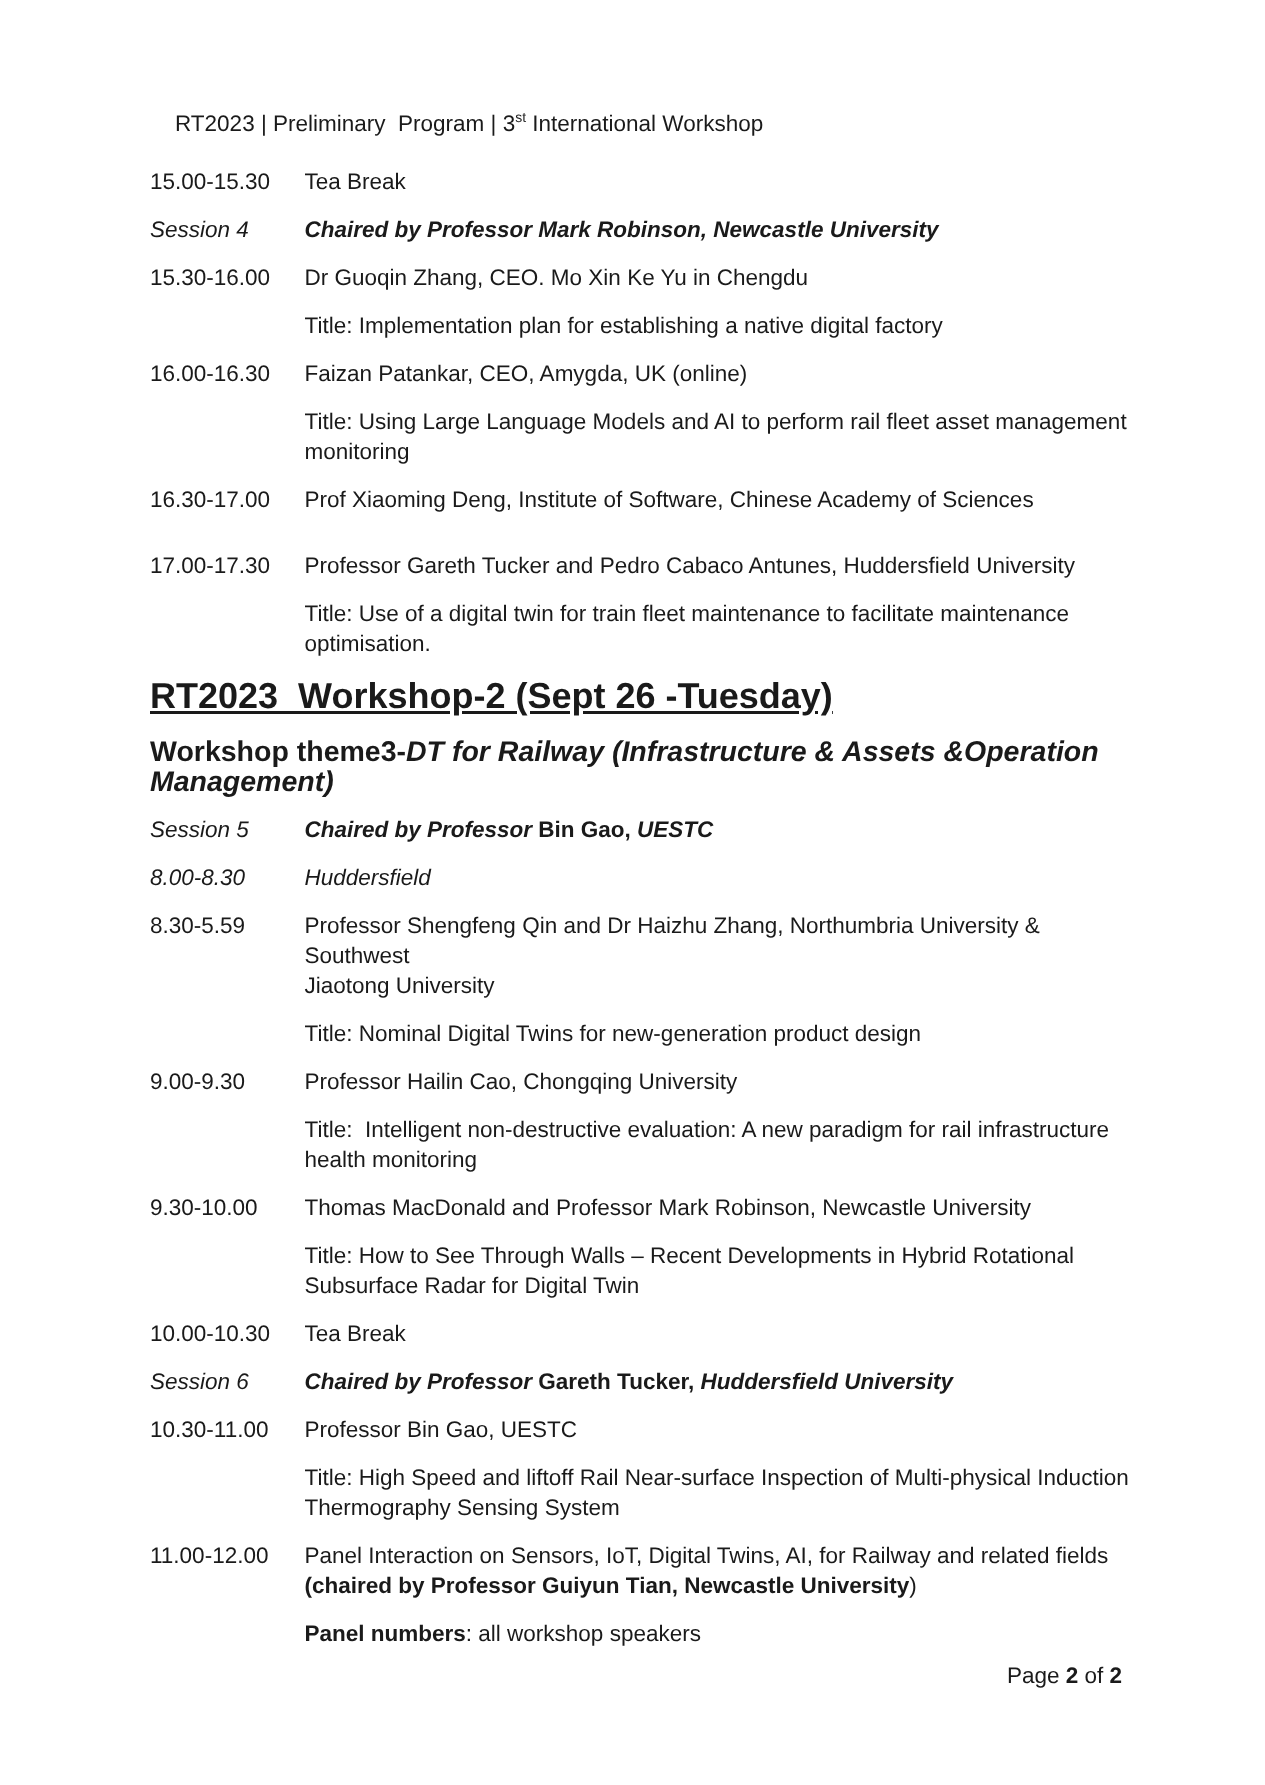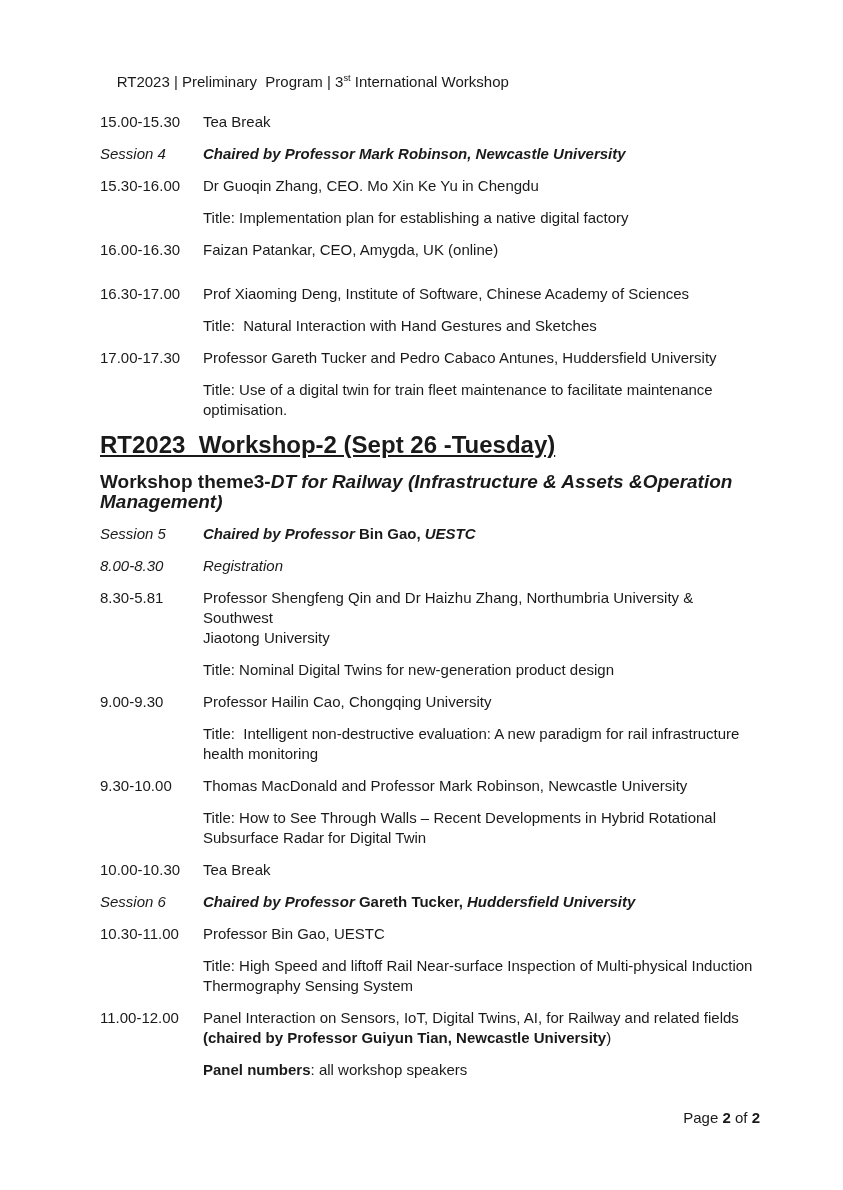--- a/index.html
+++ b/index.html
@@ -37,21 +37,21 @@
   }
   .theme-line { font-size: 19px; line-height: 20px; margin: 0 0 12px 0; white-space: pre-wrap; }
 
   .seg { }
   .seg.bold { font-weight: bold; }
   .seg.italic { font-style: italic; }
   .seg.bold-italic { font-weight: bold; font-style: italic; }
   .seg.superscript { vertical-align: super; font-size: 0.62em; }
 
   .doc-footer {
-    position: absolute; top: 1108px; left: 100px; width: 660px;
+    position: absolute; top: 1108px; left: 88px; width: 660px;
     text-align: right; font-size: 15px; line-height: 20px;
   }
 </style>
 </head>
 <body>
 
 <div class="page">
   <header class="doc-header">
     <span><span class="seg regular">RT2023 | Preliminary  Program | 3</span><span class="seg superscript">st</span><span class="seg regular"> International Workshop</span></span>
   </header>
@@ -72,50 +72,51 @@
       <div class="row item">
         <div class="time-cell"></div>
         <div class="desc-cell"><span class="seg regular">Title: Implementation plan for establishing a native digital factory</span></div>
       </div>
       <div class="row item">
         <div class="time-cell">16.00-16.30</div>
         <div class="desc-cell"><span class="seg regular">Faizan Patankar, CEO, Amygda, UK (online)</span></div>
       </div>
       <div class="row item">
         <div class="time-cell"></div>
+        <div class="desc-cell"><span class="seg regular">Title: Using Large Language Models and AI to perform rail fleet asset management
+monitoring</span></div>
       </div>
       <div class="row item">
         <div class="time-cell">16.30-17.00</div>
         <div class="desc-cell"><span class="seg regular">Prof Xiaoming Deng, Institute of Software, Chinese Academy of Sciences</span></div>
       </div>
       <div class="row item">
         <div class="time-cell"></div>
-        <div class="desc-cell"><span class="seg regular">Title:  Natural Interaction with Hand Gestures and Sketches</span></div>
       </div>
       <div class="row item">
         <div class="time-cell">17.00-17.30</div>
         <div class="desc-cell"><span class="seg regular">Professor Gareth Tucker and Pedro Cabaco Antunes, Huddersfield University</span></div>
       </div>
       <div class="row item">
         <div class="time-cell"></div>
         <div class="desc-cell"><span class="seg regular">Title: Use of a digital twin for train fleet maintenance to facilitate maintenance
 optimisation.</span></div>
       </div>
       <h2 class="section-heading">RT2023  Workshop-2 (Sept 26 -Tuesday)</h2>
       <p class="theme-line"><span class="seg bold">Workshop theme3-</span><span class="seg bold-italic">DT for Railway (Infrastructure &amp; Assets &amp;Operation Management)</span></p>
       <div class="row session">
         <div class="time-cell">Session 5</div>
         <div class="desc-cell"><span class="seg bold-italic">Chaired by Professor </span><span class="seg bold">Bin Gao,</span><span class="seg bold-italic"> UESTC</span></div>
       </div>
       <div class="row item">
         <div class="time-cell italic">8.00-8.30</div>
-        <div class="desc-cell"><span class="seg italic">Registration</span></div>
+        <div class="desc-cell"><span class="seg italic">Huddersfield</span></div>
       </div>
       <div class="row item">
-        <div class="time-cell">8.30-5.81</div>
+        <div class="time-cell">8.30-5.59</div>
         <div class="desc-cell"><span class="seg regular">Professor Shengfeng Qin and Dr Haizhu Zhang, Northumbria University &amp; Southwest
 Jiaotong University</span></div>
       </div>
       <div class="row item">
         <div class="time-cell"></div>
         <div class="desc-cell"><span class="seg regular">Title: Nominal Digital Twins for new-generation product design</span></div>
       </div>
       <div class="row item">
         <div class="time-cell">9.00-9.30</div>
         <div class="desc-cell"><span class="seg regular">Professor Hailin Cao, Chongqing University</span></div>

